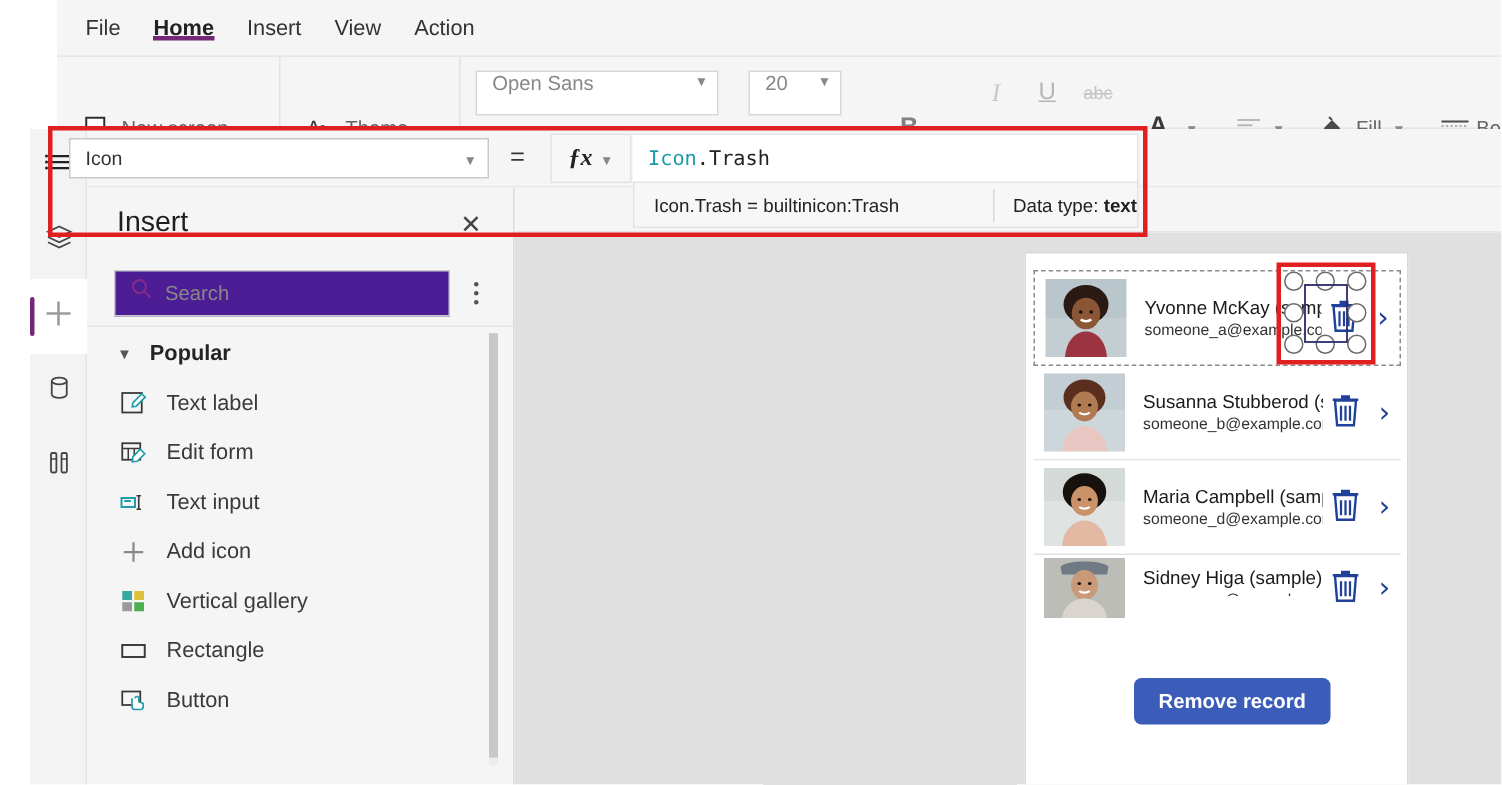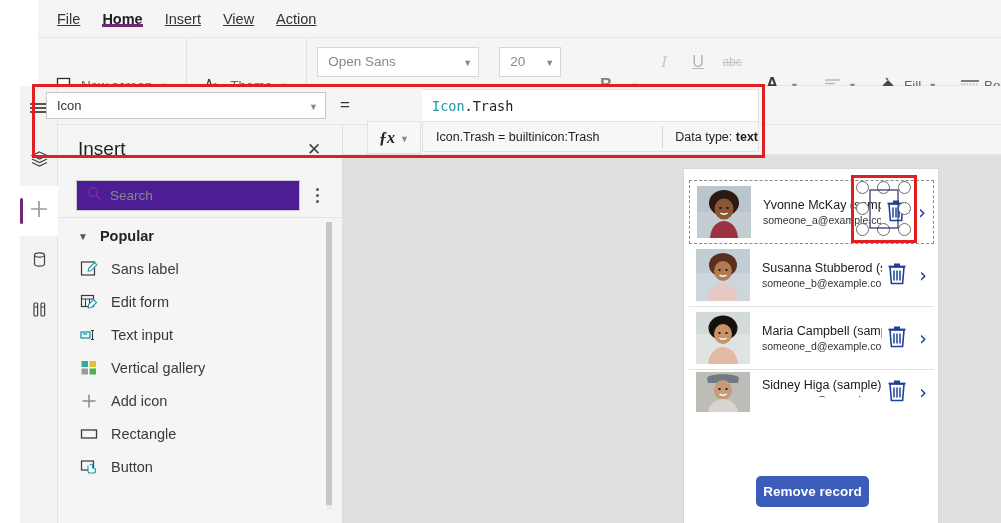--- a/index.html
+++ b/index.html
@@ -20,21 +20,20 @@
     position: absolute; left: 38px; top: 0; width: 963px; height: 38px;
     background: #f5f5f5;
     display: flex; align-items: center;
     padding-left: 8px;
     border-bottom: 1px solid #e6e6e6;
   }
   .menu-item {
     font-size: 14.5px; color: #333; padding: 0 11px;
     height: 28px; display: flex; align-items: center; cursor: default;
     position: relative;
-    text-decoration: underline;
   }
   .menu-item.active { font-weight: bold; color: #222; }
   .menu-item.active::after {
     content: ""; position: absolute; left: 11px; right: 11px; bottom: 6px;
     height: 2.5px; background: #742774;
   }
 
   
   .ribbon {
     position: absolute; left: 38px; top: 38px; width: 963px; height: 48px;
@@ -49,21 +48,21 @@
   .rb-group.nb { border-right: none; }
   .rb-btn {
     display: flex; align-items: center; gap: 7px;
     font-size: 13.5px; color: #666; padding: 4px 8px; cursor: default;
     white-space: nowrap;
     margin-top: 47px;
   }
   .chev { font-size: 9px; color: #888; transform: translateY(1px); }
   .combo {
     height: 30px; border: 1px solid #d6d6d6; background: #fff;
-    display: flex; align-items: center; justify-content: space-between;
+    display: flex; justify-content: space-between;
     padding: 0 6px 0 10px; font-size: 13.5px; color: #888;
   }
   .combo.font { width: 162px; }
   .combo.size { width: 62px; }
   .ic-btn {
     width: 34px; height: 34px; display: flex; align-items: center;
     justify-content: center; color: #9a9a9a; font-size: 16px;
   }
   .ic-btn.bold { font-weight: bold; font-size: 17px; color: #808080; }
   .ic-btn.ital { font-style: italic; font-size: 17px; color: #c9c9c9; font-family: "Liberation Serif", serif;}
@@ -171,44 +170,44 @@
   .selection-box {
     position: absolute; border: 3px solid #e02020; pointer-events: none;
   }
   .handles { position: absolute; inset: 0; pointer-events: none; }
   .handles i {
     position: absolute; width: 13px; height: 13px; border-radius: 50%;
     background: #fff; border: 1.2px solid #6b6b6b; display: block;
   }
 
   .btn-primary {
-    position: absolute; left: 72px; top: 283px; width: 113px; height: 31px;
+    position: absolute; left: 72px; top: 283px; width: 131px; height: 31px;
     background: #3b5cb8; color: #fff; border-radius: 5px;
     display: flex; align-items: center; justify-content: center;
-    font-size: 13.5px; font-weight: bold; margin-top: 24px;
+    font-size: 13.5px; font-weight: bold;
   }
 
   
   .fbar {
     position: absolute; left: 38px; top: 86px; width: 963px; height: 39px;
     background: #f5f5f5; display: flex; align-items: center;
     border-bottom: 1px solid #e6e6e6;
   }
   .prop-combo {
     position: absolute; left: 46px; top: 92px; width: 280px; height: 27px;
     background: #fff; border: 1px solid #c9c9c9;
     display: flex; align-items: center; justify-content: space-between;
     padding: 0 7px 0 10px; font-size: 13px; color: #333;
   }
   .eq { position: absolute; left: 340px; top: 95px; font-size: 17px; color: #333; }
   .fx {
     position: absolute; left: 367px; top: 89px; width: 54px; height: 33px;
     background: #f7f7f7; border: 1px solid #e3e3e3;
     display: flex; align-items: center; justify-content: center; gap: 5px;
-    font-size: 16px; color: #222; margin-top: 32px;
+    font-size: 16px; color: #222;
   }
   .fx .f { font-family: "Liberation Serif", serif; font-style: italic; font-weight: bold; }
   .formula-field {
     position: absolute; left: 422px; top: 89px; width: 337px; height: 33px;
     background: #fff; border: 1px solid #e3e3e3; border-left: none;
     display: flex; align-items: center; padding-left: 10px;
     font-family: "DejaVu Sans Mono", monospace; font-size: 13.5px;
   }
   .formula-field .kw { color: #1b9aaa; }
   .formula-field .rest { color: #222; }
@@ -412,21 +411,21 @@
         <span>Popular</span>
       </div>
 
       <div class="li">
         <span class="icon-sq">
           <svg width="18" height="18" viewBox="0 0 18 18">
             <rect x="1.5" y="2" width="13" height="13" fill="none" stroke="#3a3a3a" stroke-width="1.2"></rect>
             <path d="M14.5 2.5l2.3 2.3-6 6-2.6.4.4-2.6z" fill="#fff" stroke="#1b9aaa" stroke-width="1.1"></path>
           </svg>
         </span>
-        <span class="lbl">Sans label</span>
+        <span class="lbl">Text label</span>
       </div>
 
       <div class="li">
         <span class="icon-sq">
           <svg width="18" height="18" viewBox="0 0 18 18">
             <rect x="1.5" y="2.5" width="12" height="11" fill="none" stroke="#3a3a3a" stroke-width="1.2"></rect>
             <path d="M1.5 6h12M5.5 6v7.5M9.5 6v7.5" stroke="#3a3a3a" stroke-width="1"></path>
             <path d="M13.5 6.5l3 3-5 5-3.3.4.4-3.3z" fill="#fff" stroke="#1b9aaa" stroke-width="1.1"></path>
           </svg>
         </span>
@@ -435,41 +434,41 @@
 
       <div class="li">
         <span class="icon-sq">
           <svg width="18" height="18" viewBox="0 0 18 18">
             <rect x="1" y="6" width="9" height="6" fill="none" stroke="#1b9aaa" stroke-width="1.3"></rect>
             <path d="M2.8 8h4.4" stroke="#1b9aaa" stroke-width="1.2"></path>
             <path d="M12.5 4.5v9M11 4.5h3M11 13.5h3" stroke="#3a3a3a" stroke-width="1.1"></path>
           </svg>
         </span>
         <span class="lbl">Text input</span>
+      </div>
+
+      <div class="li">
+        <span class="icon-sq">
+          <svg width="18" height="18" viewBox="0 0 18 18">
+            <path d="M9 2.5v13M2.5 9h13" stroke="#8a8a8a" stroke-width="1.5"></path>
+          </svg>
+        </span>
+        <span class="lbl">Add icon</span>
       </div>
 
       <div class="li">
         <span class="icon-sq">
           <svg width="18" height="18" viewBox="0 0 18 18">
             <rect x="1.5" y="2" width="6.5" height="6" fill="#3aa6a0"></rect>
             <rect x="9.5" y="2" width="6.5" height="6" fill="#e0c03a"></rect>
             <rect x="1.5" y="9.5" width="6.5" height="6" fill="#9a9a9a"></rect>
             <rect x="9.5" y="9.5" width="6.5" height="6" fill="#4caf50"></rect>
           </svg>
         </span>
         <span class="lbl">Vertical gallery</span>
-      </div>
-
-      <div class="li">
-        <span class="icon-sq">
-          <svg width="18" height="18" viewBox="0 0 18 18">
-            <path d="M9 2.5v13M2.5 9h13" stroke="#8a8a8a" stroke-width="1.5"></path>
-          </svg>
-        </span>
-        <span class="lbl">Add icon</span>
       </div>
 
       <div class="li">
         <span class="icon-sq">
           <svg width="18" height="18" viewBox="0 0 18 18">
             <rect x="1.5" y="5" width="15" height="8" fill="none" stroke="#3a3a3a" stroke-width="1.3"></rect>
           </svg>
         </span>
         <span class="lbl">Rectangle</span>
       </div>

